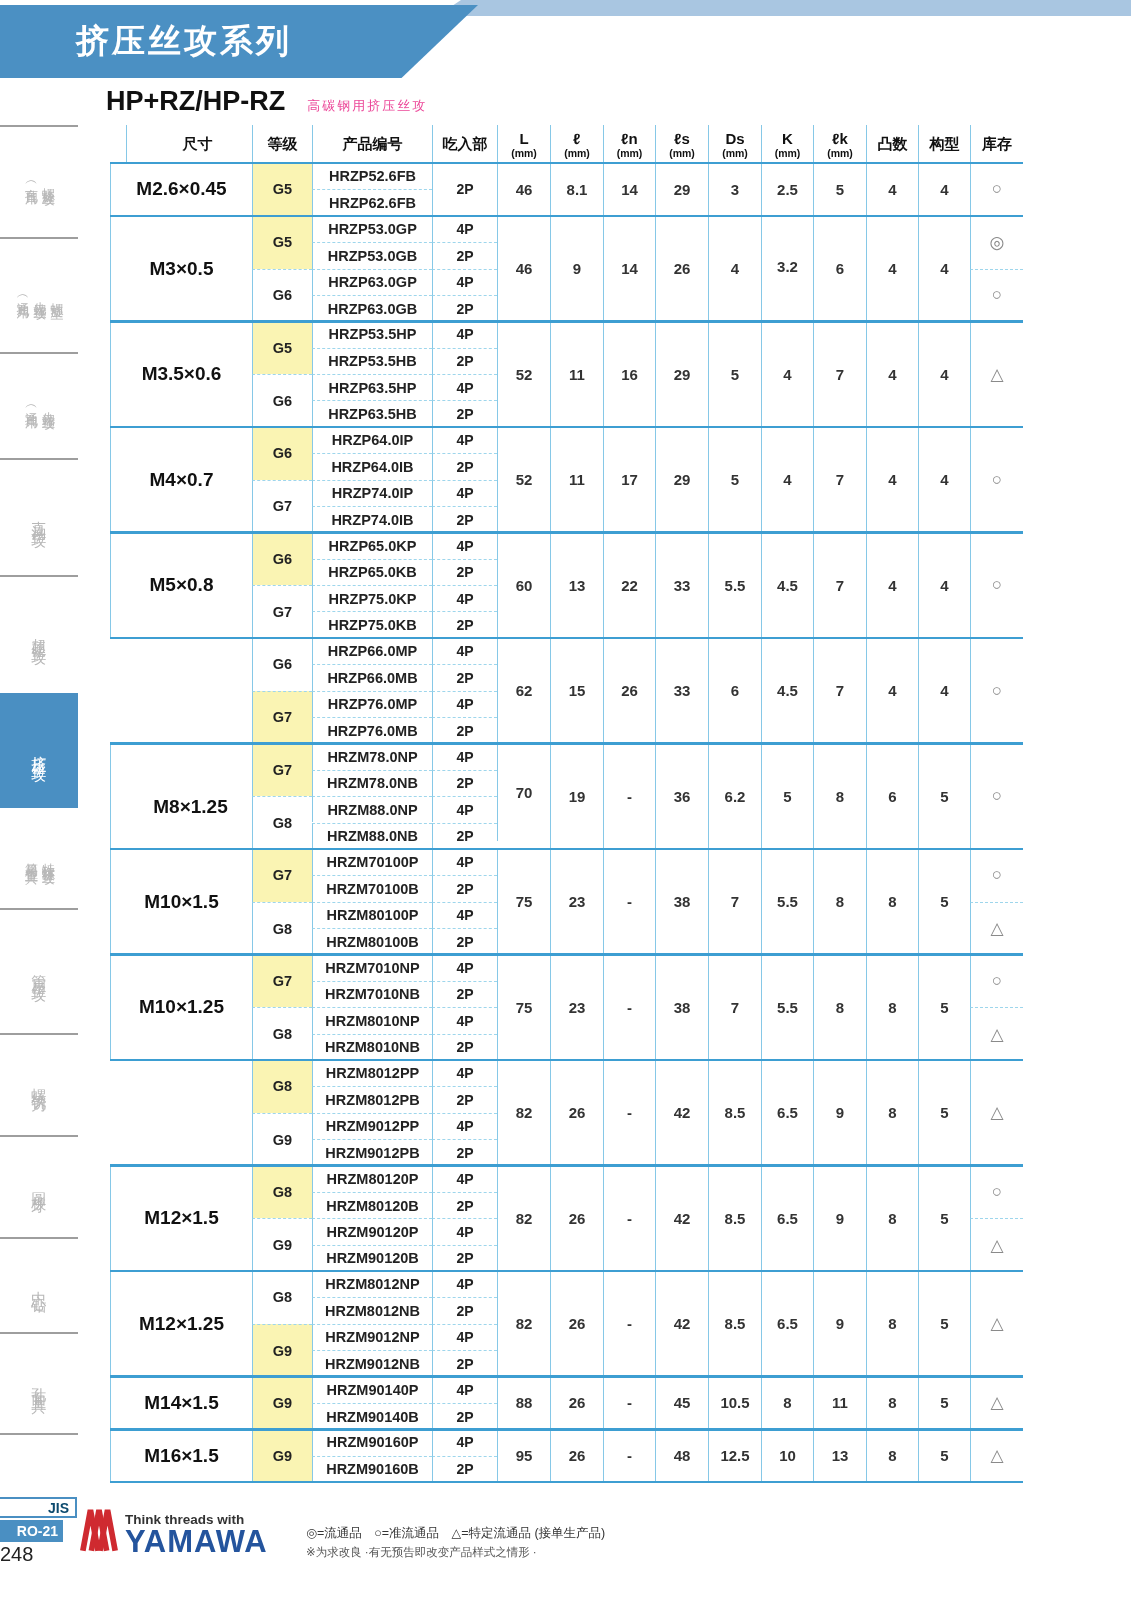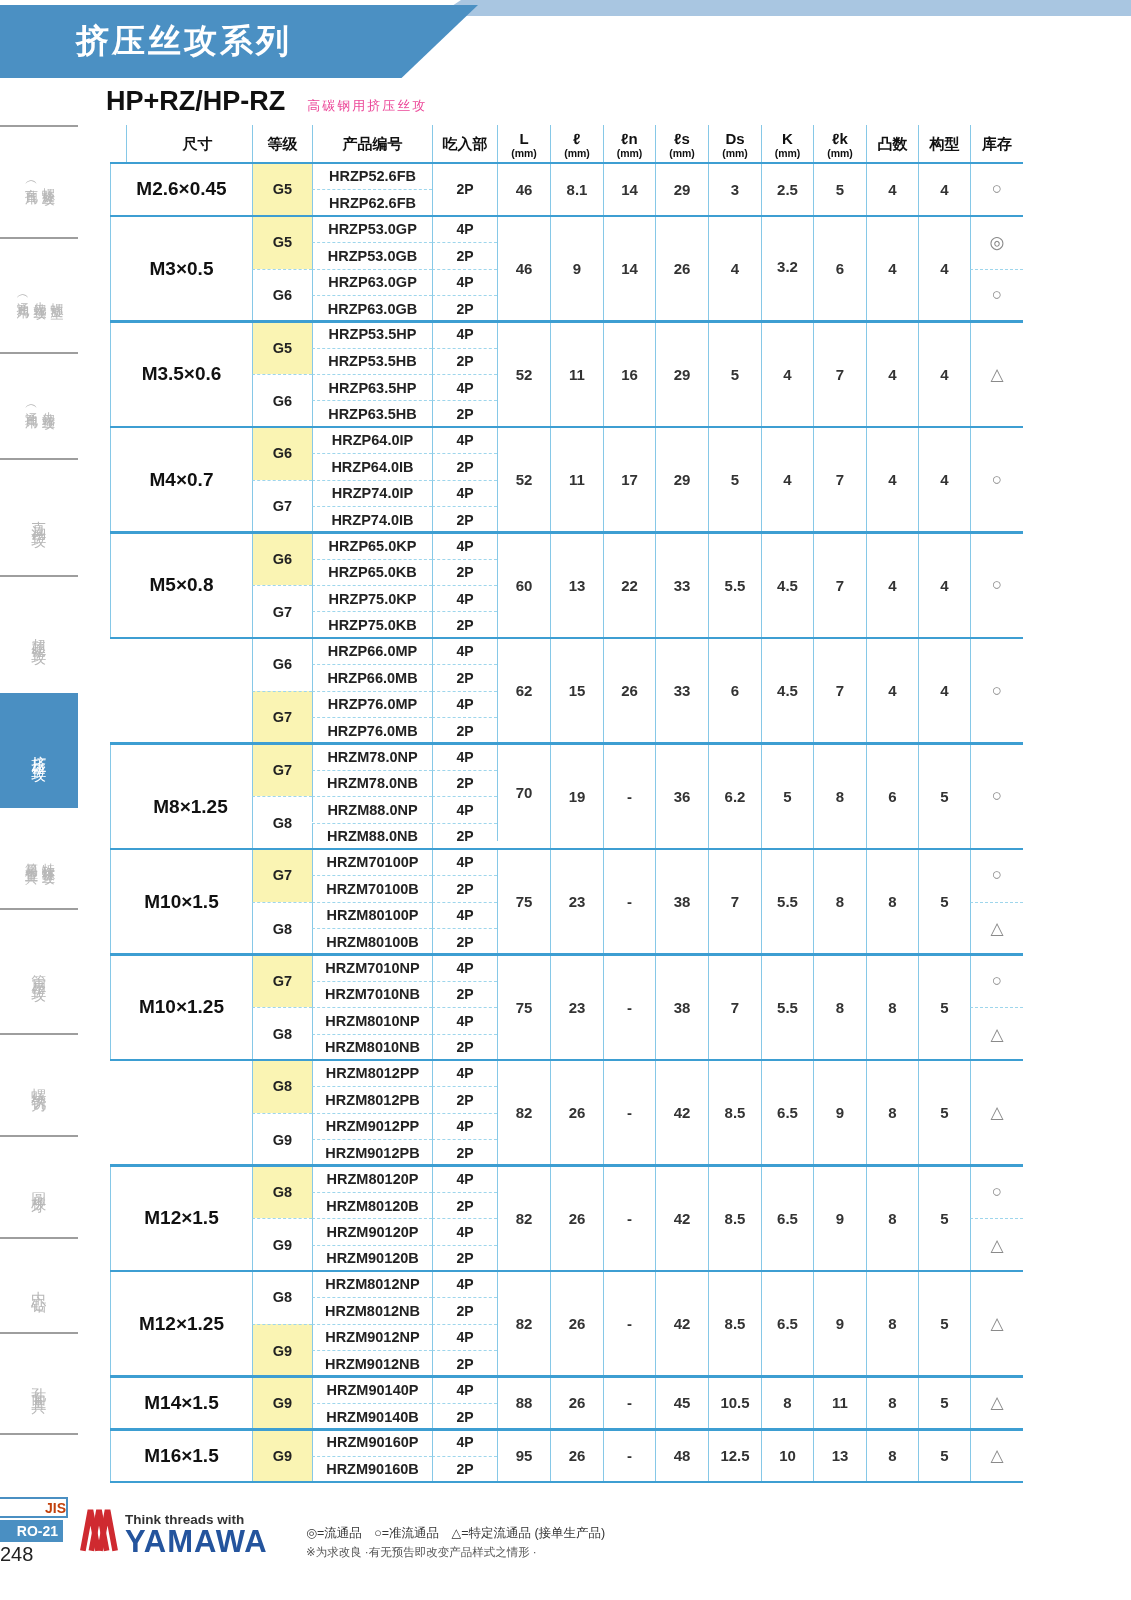--- a/index.html
+++ b/index.html
@@ -37,23 +37,23 @@
   
   .sb-item{position:absolute;left:0;width:78px;display:flex;flex-direction:row-reverse;
        align-items:center;justify-content:center;color:#b8b8b8;}
   .sb-item.active{background:#4a8fc2;color:#fff;}
   .sb-col{writing-mode:vertical-rl;text-orientation:mixed;letter-spacing:4px;
        font-size:15px;line-height:1.15;margin:0 1px;}
   .sb-col.sm{font-size:13px;letter-spacing:2px;}
   .sb-line{position:absolute;left:0;width:78px;height:2px;background:#9e9e9e;}
 
   
-  .jis{position:absolute;left:0;top:1497px;width:68px;height:21px;border:2px solid #4a8fc2;border-left:none;
-       background:#fff;color:#c2410c;font-weight:bold;font-size:14px;display:flex;align-items:center;
-       justify-content:flex-end;box-sizing:border-box;}
+  .jis{position:absolute;left:0;top:1497px;width:77px;height:21px;border:2px solid #4a8fc2;border-left:none;
+       background:#fff;color:#0c4a6e;font-weight:bold;font-size:14px;display:flex;align-items:center;
+       justify-content:flex-end;padding-right:6px;box-sizing:border-box;}
   .ro{position:absolute;left:0;top:1520px;width:63px;height:22px;background:#4a8fc2;color:#fff;
        font-weight:bold;font-size:14px;display:flex;align-items:center;justify-content:flex-end;
        padding-right:5px;box-sizing:border-box;}
   .pagenum{position:absolute;left:0;top:1543px;width:61px;text-align:left;font-size:20px;color:#222;}
 
   .logo{position:absolute;left:80px;top:1506px;display:flex;align-items:flex-end;gap:7px;}
   .logo-text{display:flex;flex-direction:column;}
   .tagline{font-size:13.5px;color:#333;font-weight:bold;}
   .brand{font-size:31px;font-weight:bold;color:#24549d;letter-spacing:1px;line-height:0.95;}
   .legend{position:absolute;left:306px;top:1525px;font-size:12.5px;color:#333;}

